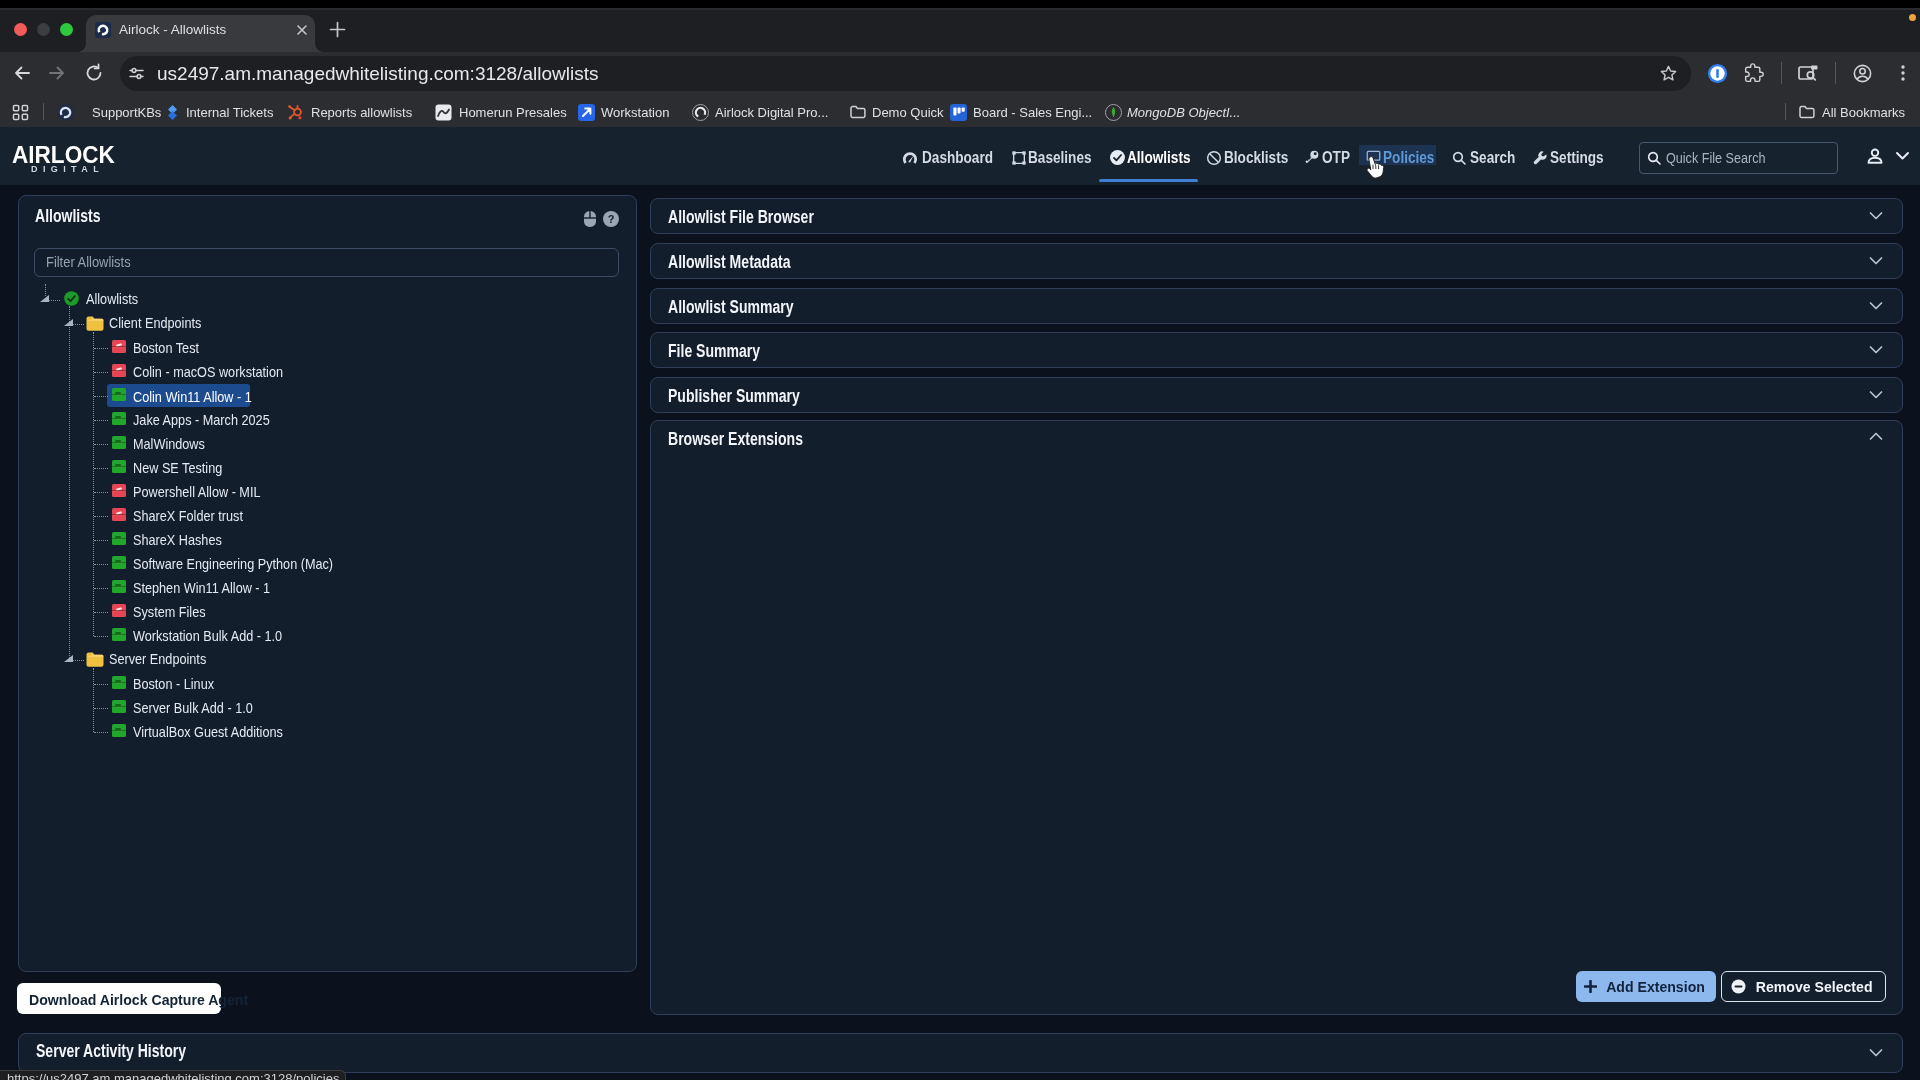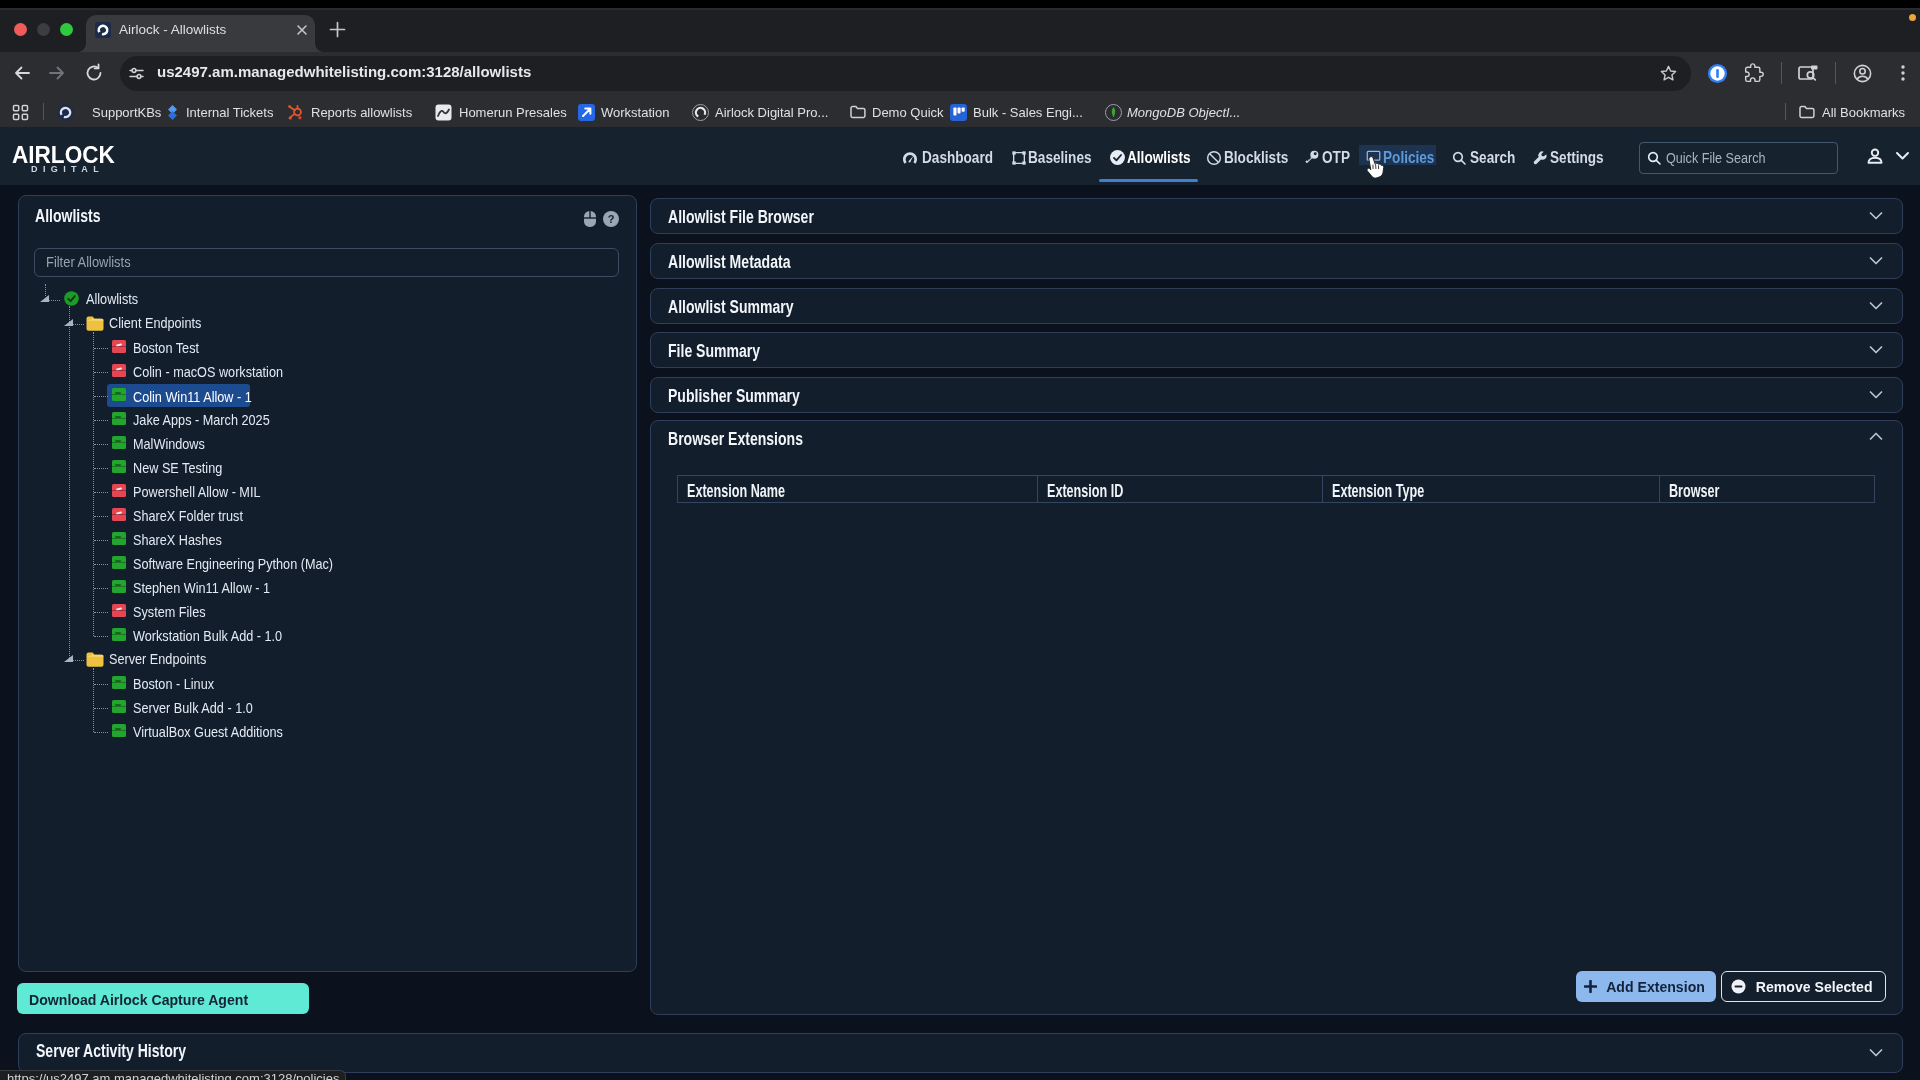--- a/index.html
+++ b/index.html
@@ -8,21 +8,21 @@
 #stage { position:relative; width:1920px; height:1080px; }
 
 
 #blackstrip { left:0; top:0; width:1920px; height:8px; background:#000; }
 #tabbar { left:0; top:8px; width:1920px; height:44px; background:#1e1f22; }
 .light { width:13px; height:13px; border-radius:50%; top:23px; }
 #tab { left:86px; top:15px; width:229px; height:37px; background:#393a3e; border-radius:10px 10px 0 0; }
 #tabtitle { left:119px; top:22px; font-size:13.5px; color:#dcdfe2; }
 #toolbar { left:0; top:52px; width:1920px; height:43px; background:#2c2d31; }
 #urlpill { left:120px; top:56px; width:1571px; height:35px; background:#1e1f23; border-radius:18px; }
-#urltext { left:157px; top:63px; font-size:15px; color:#e6e8ea;font-weight:bold; }
+#urltext { left:157px; top:63px; font-size:19px; color:#e6e8ea; }
 #bookmarks { left:0; top:95px; width:1920px; height:32px; background:#2c2d31; }
 .bmlabel { font-size:13px; color:#dee0e3; top:105px; }
 .sep { width:1px; background:#55565a; }
 
 
 #appheader { left:0; top:127px; width:1920px; height:59px; background:#17222f; border-bottom:1px solid #0a111b; }
 #logo-air { left:12px; top:141px; font-size:24px; font-weight:bold; color:#fff; transform:scaleX(0.94); transform-origin:0 0; }
 #logo-dig { left:31px; top:164px; font-size:9px; color:#cdd6e0; letter-spacing:5.4px; font-weight:bold; }
 .nav { top:149px; font-size:16px; font-weight:bold; color:#d3dbe4; transform:scaleX(0.85); transform-origin:0 0; white-space:nowrap; }
 #nav-underline { left:1099px; top:179px; width:99px; height:3px; background:#3f7fd2; border-radius:2px; }
@@ -44,21 +44,21 @@
 .doth { position:absolute; height:0; border-top:1px dotted #828da0; }
 .tri { position:absolute; width:9px; height:7px; background:#aab3c2; clip-path:polygon(100% 0, 100% 100%, 0 100%); }
 .boxicon { position:absolute; width:14px; height:13px; border-radius:1.5px; }
 .boxicon:after { content:""; position:absolute; left:0; right:0; top:6px; height:1.4px; background:rgba(0,0,0,0.30); }
 .red:before { content:""; position:absolute; left:3.5px; top:3.6px; width:6px; height:1.6px; background:rgba(255,255,255,0.85); border-radius:1px; transform:rotate(-14deg); }
 .green:before { content:""; position:absolute; left:3px; top:4.2px; width:5.5px; height:1.6px; background:rgba(0,0,0,0.38); border-radius:1px; }
 .red { background:#e64653; }
 .green { background:#21a52c; }
 #sel { left:107px; top:384px; width:143px; height:23px; background:#1d4b8f; border-radius:3px; }
 
-#dl-btn { left:17px; top:983px; width:292px; height:31px; background:#5eead4; border-radius:6px; }
+#dl-btn { left:17px; top:983px; width:204px; height:31px; background:#ffffff; border-radius:6px; }
 #dl-btn span { position:absolute; left:12px; top:8px; font-size:15px; font-weight:bold; color:#142437; white-space:nowrap; transform:scaleX(0.94); transform-origin:0 0; }
 
 
 .chev { position:absolute; }
 #bx-panel { left:650px; top:420px; width:1253px; height:595px; }
 #bx-title { left:668px; top:429px; }
 table#ext { position:absolute; left:677px; top:475px; border-collapse:collapse; }
 #ext th { border:1px solid #344461; font-size:18px; font-weight:bold; color:#f0f4f8; text-align:left; padding:0 0 0 9px; height:27px; }
 #ext th span { display:inline-block; transform:scaleX(0.7); transform-origin:0 0; white-space:nowrap; position:relative; top:2px; }
 #add-btn { left:1576px; top:971px; width:140px; height:31px; background:#8cb8ee; border-radius:6px; color:#14233c; font-size:15px; font-weight:bold; }
@@ -211,21 +211,21 @@
       <path d="M1 3 a1.5 1.5 0 0 1 1.5 -1.5 h3.4 l1.6 2 h5.9 a1.5 1.5 0 0 1 1.5 1.5 v6 a1.5 1.5 0 0 1 -1.5 1.5 h-10.9 a1.5 1.5 0 0 1 -1.5 -1.5 z"></path>
     </svg>
 <div class="abs bmlabel" style="left:872px;">Demo Quick</div>
 
 <svg class="abs" style="left:950px; top:104px;" width="17" height="17" viewBox="0 0 17 17">
       <rect width="17" height="17" rx="3.2" fill="#2563d8"></rect>
       <rect x="3.4" y="3.4" width="3.1" height="8.2" rx="0.8" fill="#fff"></rect>
       <rect x="7.5" y="3.4" width="3.1" height="6" rx="0.8" fill="#fff"></rect>
       <rect x="11.6" y="3.4" width="3.1" height="4.4" rx="0.8" fill="#fff"></rect>
     </svg>
-<div class="abs bmlabel" style="left:973px;">Bulk - Sales Engi...</div>
+<div class="abs bmlabel" style="left:973px;">Board - Sales Engi...</div>
 
 <svg class="abs" style="left:1105px; top:104px;" width="17" height="17" viewBox="0 0 17 17">
       <circle cx="8.5" cy="8.5" r="8" fill="#2b2c30" stroke="#9aa0a6" stroke-width="1"></circle>
       <path d="M8.5 3 C10.6 5.4 11 8.2 8.5 13.6 C6 8.2 6.4 5.4 8.5 3 Z" fill="#3fa037"></path>
     </svg>
 <div class="abs bmlabel" style="left:1127px;font-style:italic;">MongoDB ObjectI...</div>
 <div class="abs sep" style="left:1785px; top:103px; height:17px;"></div>
 <svg class="abs" style="left:1799px; top:105px;" width="16" height="14" viewBox="0 0 16 14" fill="none" stroke="#cfd1d4" stroke-width="1.5" stroke-linejoin="round">
       <path d="M1 3 a1.5 1.5 0 0 1 1.5 -1.5 h3.4 l1.6 2 h5.9 a1.5 1.5 0 0 1 1.5 1.5 v6 a1.5 1.5 0 0 1 -1.5 1.5 h-10.9 a1.5 1.5 0 0 1 -1.5 -1.5 z"></path>
     </svg>
@@ -421,30 +421,20 @@
 <div class="abs acc-title" style="left:668px; top:386px;">Publisher Summary</div>
 <svg class="chev" style="left:1868px; top:389px;" width="16" height="12" viewBox="0 0 16 12" fill="none" stroke="#b9c3d1" stroke-width="1.7" stroke-linecap="round" stroke-linejoin="round">
       <path d="M2.5 3 L8 8.5 L13.5 3"></path>
     </svg>
 
 <div class="abs panel" id="bx-panel"></div>
 <div class="abs acc-title" id="bx-title">Browser Extensions</div>
 <svg class="chev" style="left:1868px; top:430px;" width="16" height="12" viewBox="0 0 16 12" fill="none" stroke="#b9c3d1" stroke-width="1.7" stroke-linecap="round" stroke-linejoin="round">
       <path d="M2.5 9 L8 3.5 L13.5 9"></path>
     </svg>
-<table id="ext">
-<tbody>
-        <tr>
-          <th style="width:360px;"><span>Extension Name</span></th>
-          <th style="width:285px;"><span>Extension ID</span></th>
-          <th style="width:337px;"><span>Extension Type</span></th>
-          <th style="width:215px;"><span>Browser</span></th>
-        </tr>
-</tbody>
-    </table>
 <div class="abs" id="add-btn">
       <div class="btn-inner">
         <svg width="13" height="13" viewBox="0 0 13 13" stroke="#14233c" stroke-width="2.6" stroke-linecap="round">
           <path d="M6.5 1 V12 M1 6.5 H12"></path>
         </svg>
         <span>Add Extension</span>
       </div>
     </div>
 <div class="abs" id="rem-btn">
       <div class="btn-inner">

